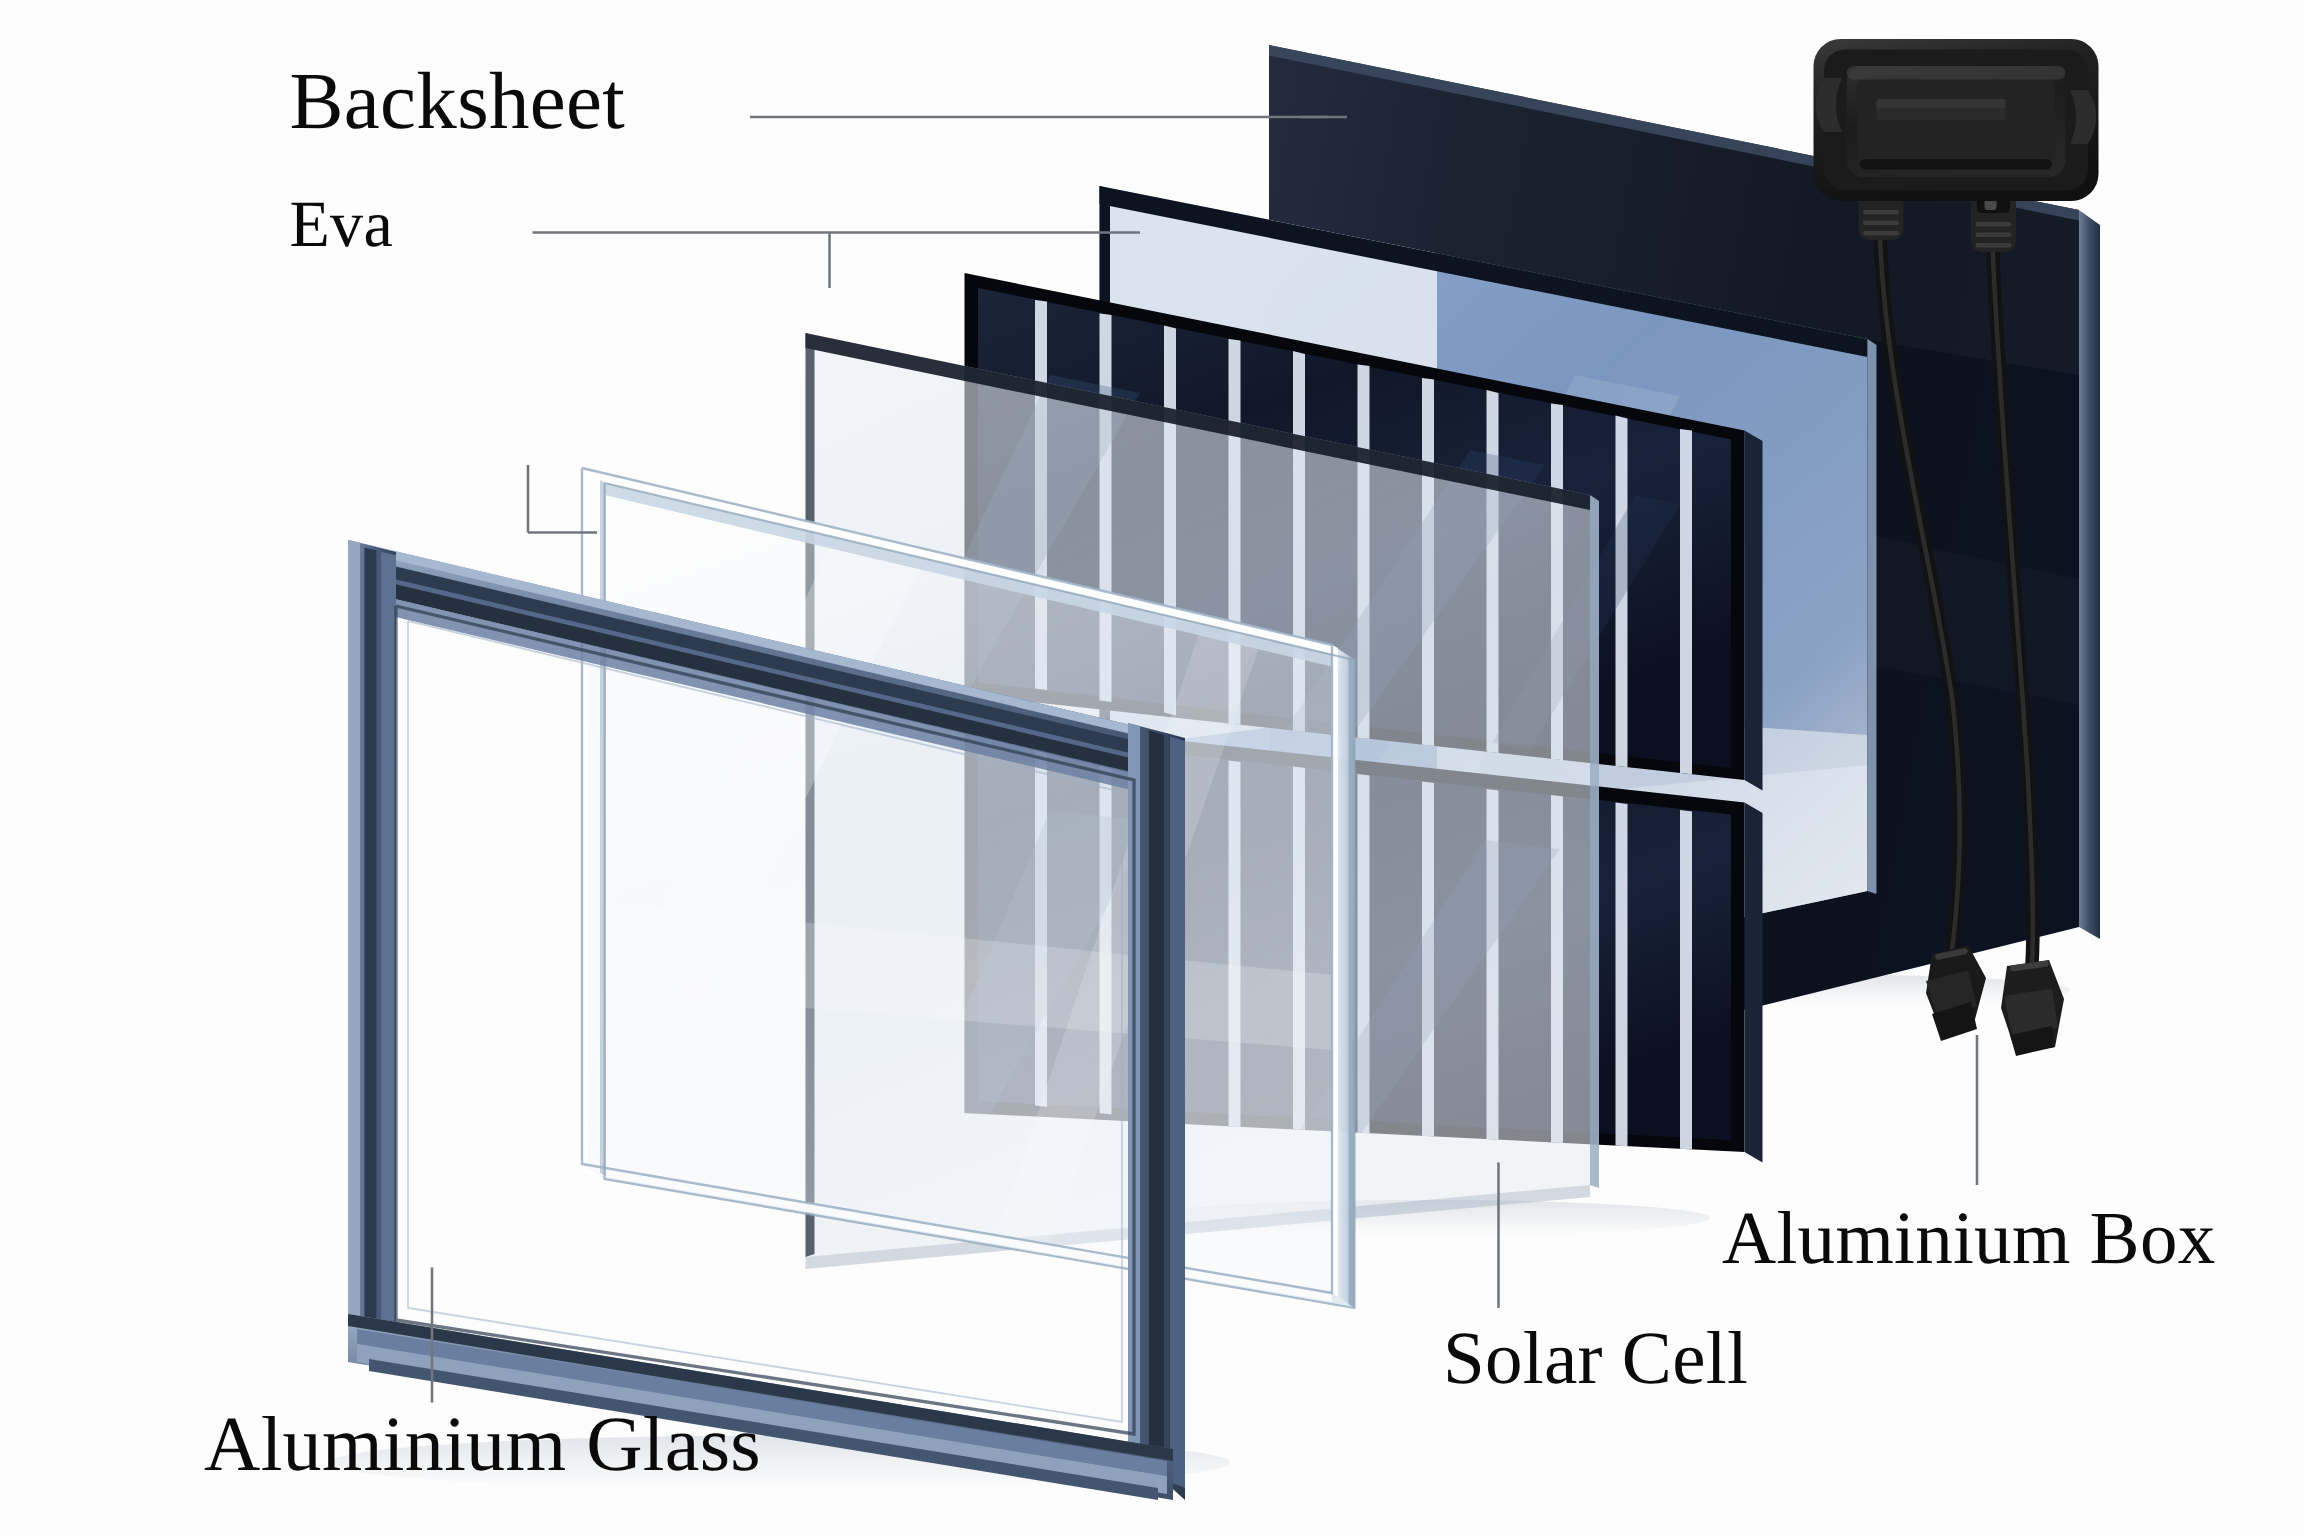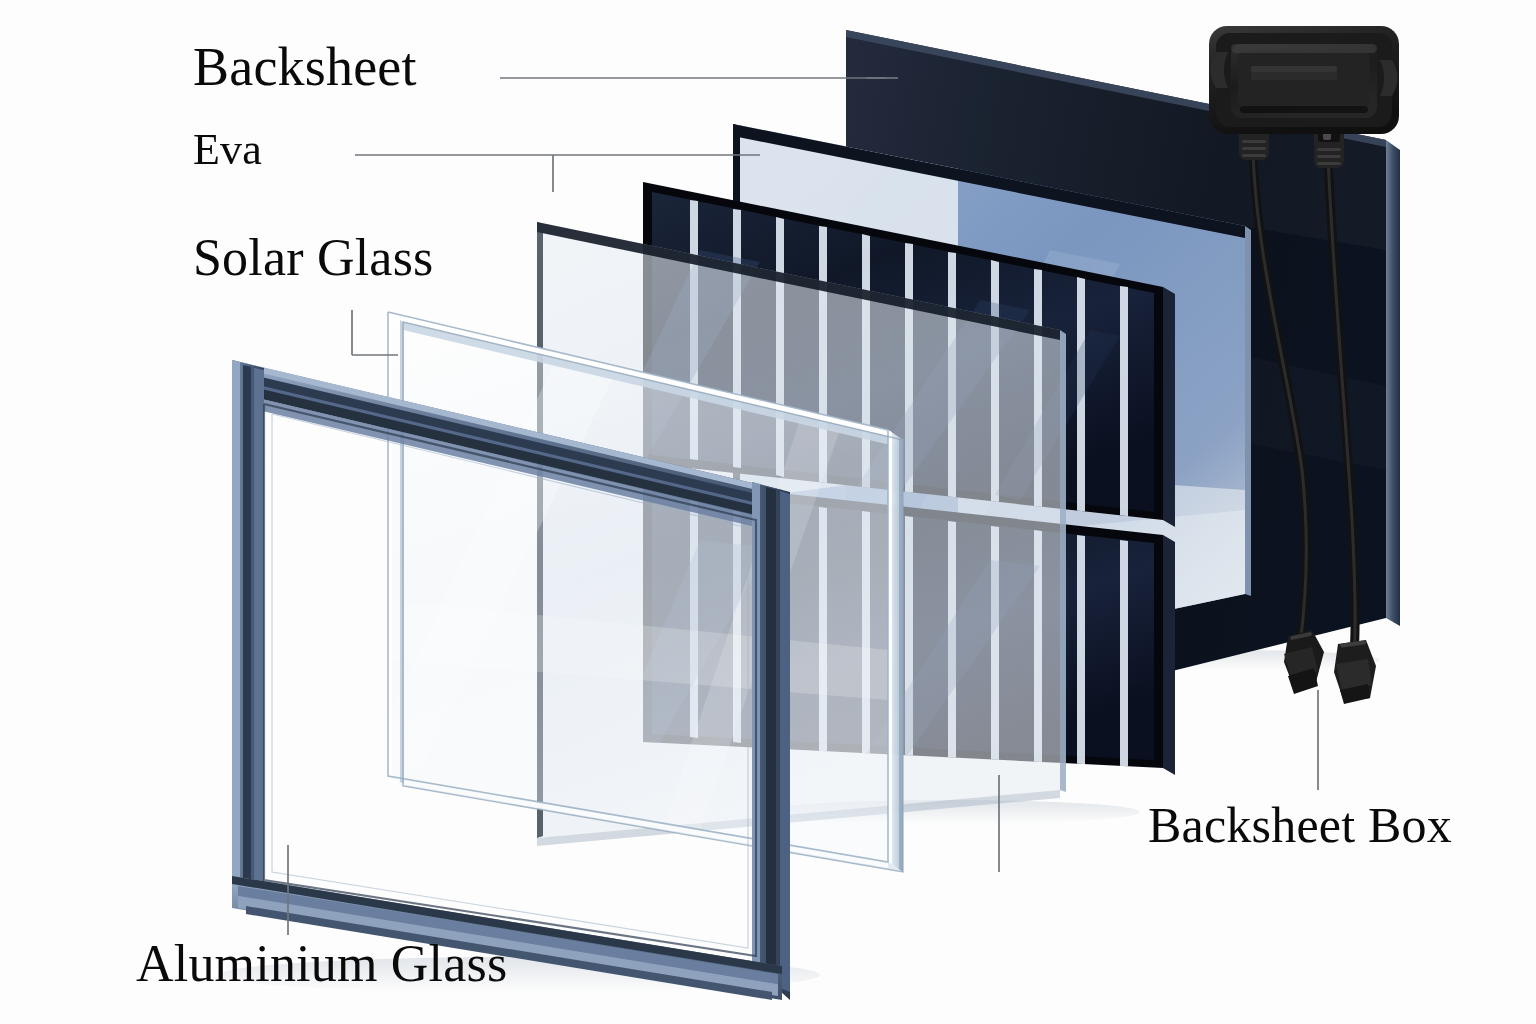--- a/index.html
+++ b/index.html
@@ -386,20 +386,20 @@
       <g>
         <line x1="1318" y1="690" x2="1318" y2="790"></line>
       </g>
     </g>
   </svg>
 
   <div class="label lbl-backsheet">Backsheet</div>
 
   <div class="label lbl-eva">Eva</div>
 
-  <div class="label lbl-solarglass">Solar Glass</div>
 
   <div class="label lbl-aluminium">Aluminium Glass</div>
 
-
-  <div class="label lbl-junction">Backsheet Box</div>
+  <div class="label lbl-solarcell">Solar Cell</div>
+
+  <div class="label lbl-junction">Aluminium Box</div>
 
 </div>
 
 </body></html>

